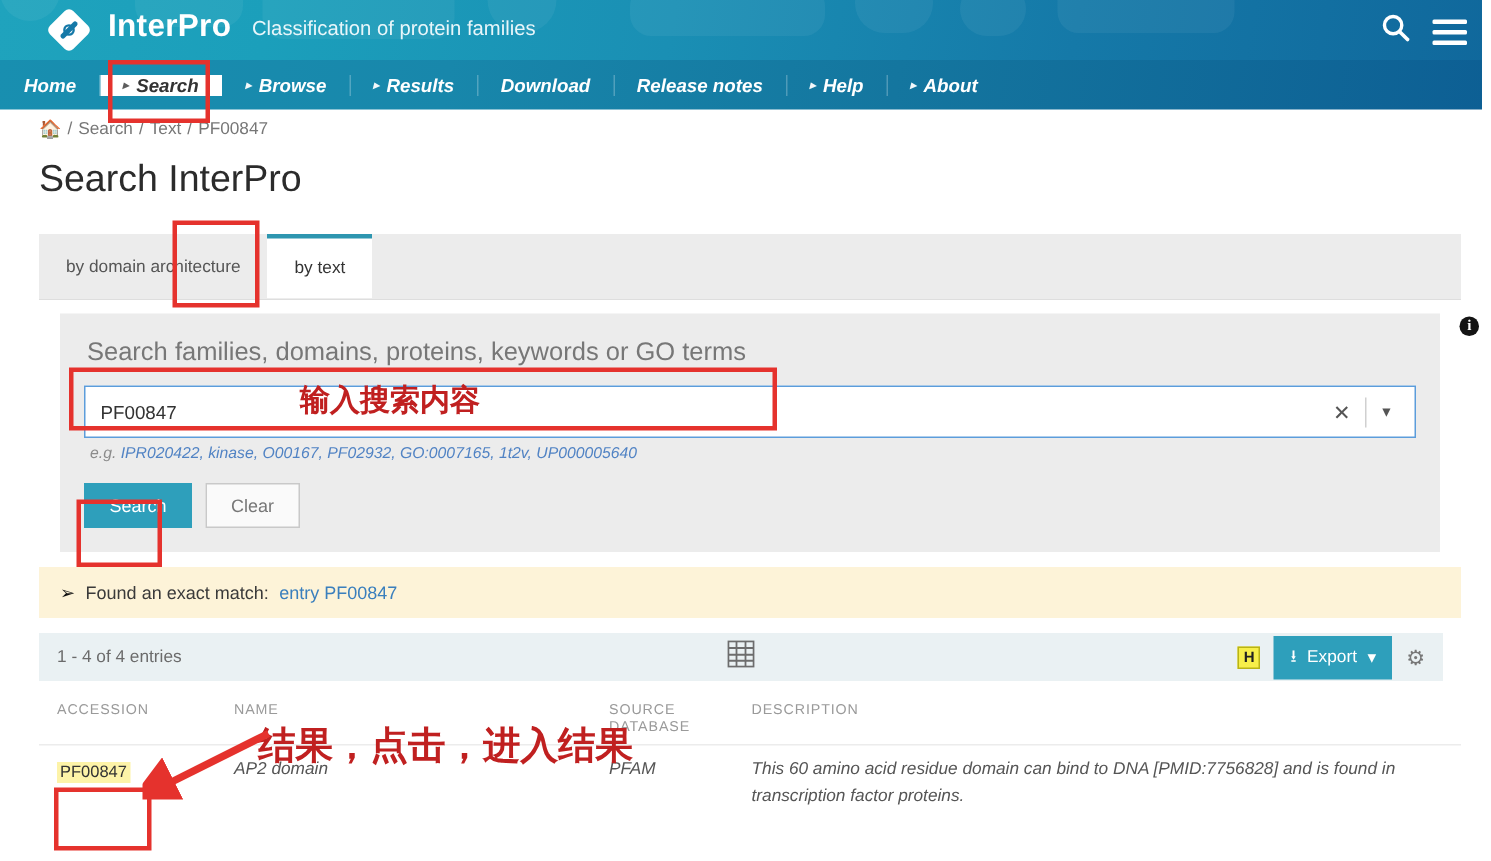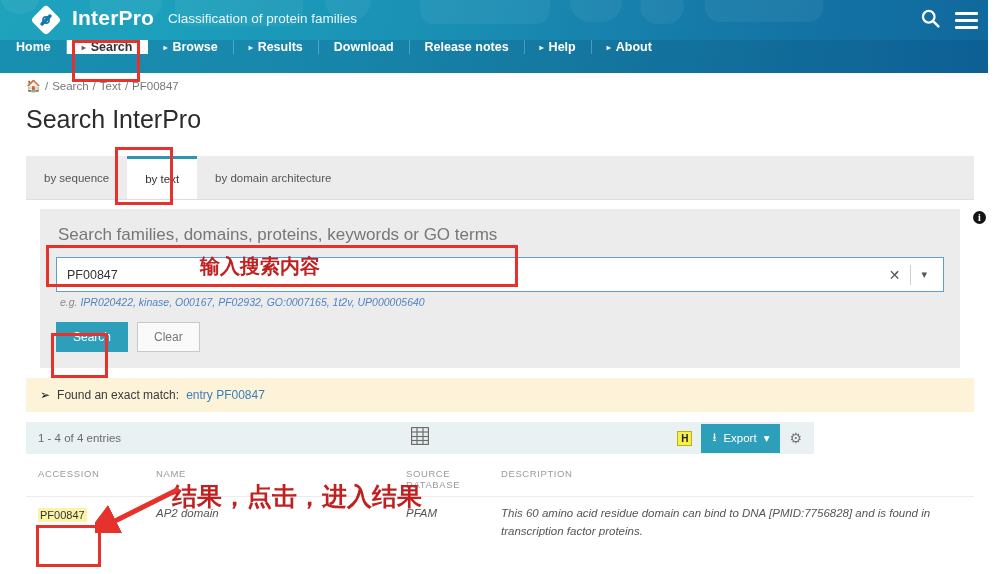--- a/index.html
+++ b/index.html
@@ -35,22 +35,23 @@
   .tagline { position:absolute; left:168px; top:11px; font-size:13.5px; color:#e8f6fa; font-weight:normal;}
   .hdr-icons { position:absolute; right:16px; top:8px; display:flex; align-items:center; gap:14px;}
   .icon-btn { cursor:pointer; display:block; }
   .burger { width:23px; }
   .burger span { display:block; height:3px; background:#fff; border-radius:1px; margin:4px 0;}
 
   
   .nav {
     height:33px;
     background:linear-gradient(100deg,#188fb0 0%,#1887ab 30%,#14769f 60%,#0d5f94 100%);
-    display:flex; align-items:flex-start;
-    position:relative;
+    display:flex; align-items:center;
+    position:relative;
+    font-style:italic;
   }
   .nav-item {
     display:flex; align-items:center;
     padding:0 15px;
     font-size:12.5px; color:#fff; font-weight:bold;
     border-right:1px solid rgba(255,255,255,0.25);
     cursor:pointer; white-space:nowrap;
   }
   .nav-item:first-child { border-left:1px solid rgba(255,255,255,0.0); }
   .nav-item .caret { font-size:8px; margin-right:5px; opacity:.95; }
@@ -143,21 +144,21 @@
     background:#fdf3d8; color:#3a3a3a;
     font-size:12px;
     padding:10px 14px;
     display:flex; align-items:center; gap:7px;
   }
   .alert a { color:#3a7fbd; text-decoration:none; }
   .arrow-ico { font-size:12px; color:#111; }
 
   
   .res-bar {
-    margin:10px 0 0 26px; width:788px;
+    margin:10px 0 0 26px; width:936px;
     background:#eaf1f3;
     height:32px;
     display:flex; align-items:center;
     padding:4px 12px;
     position:relative;
   }
   .res-count { font-size:11.5px; color:#6b6b6b; }
   .grid-ico { position:absolute; left:50%; transform:translateX(-50%); cursor:pointer; }
   .res-right { margin-left:auto; display:flex; align-items:center; gap:9px; }
   .h-badge {
@@ -269,27 +270,24 @@
   <span>/</span>
   <span>Text</span>
   <span>/</span>
   <span>PF00847</span>
 </div>
 
 <h1 class="page-title">Search InterPro</h1>
 
 <div class="tabs">
   <div class="tab">
-    <span>by sequence</span>
+    <span>by domain architecture</span>
   </div>
   <div class="tab active">
     <span>by text</span>
-  </div>
-  <div class="tab">
-    <span>by domain architecture</span>
   </div>
 </div>
 
 <div class="panel">
   <div class="panel-inner">
     <div class="panel-heading">Search families, domains, proteins, keywords or GO terms</div>
     <div class="info-i">i</div>
 
     <div class="search-row">
       <div class="search-box">

